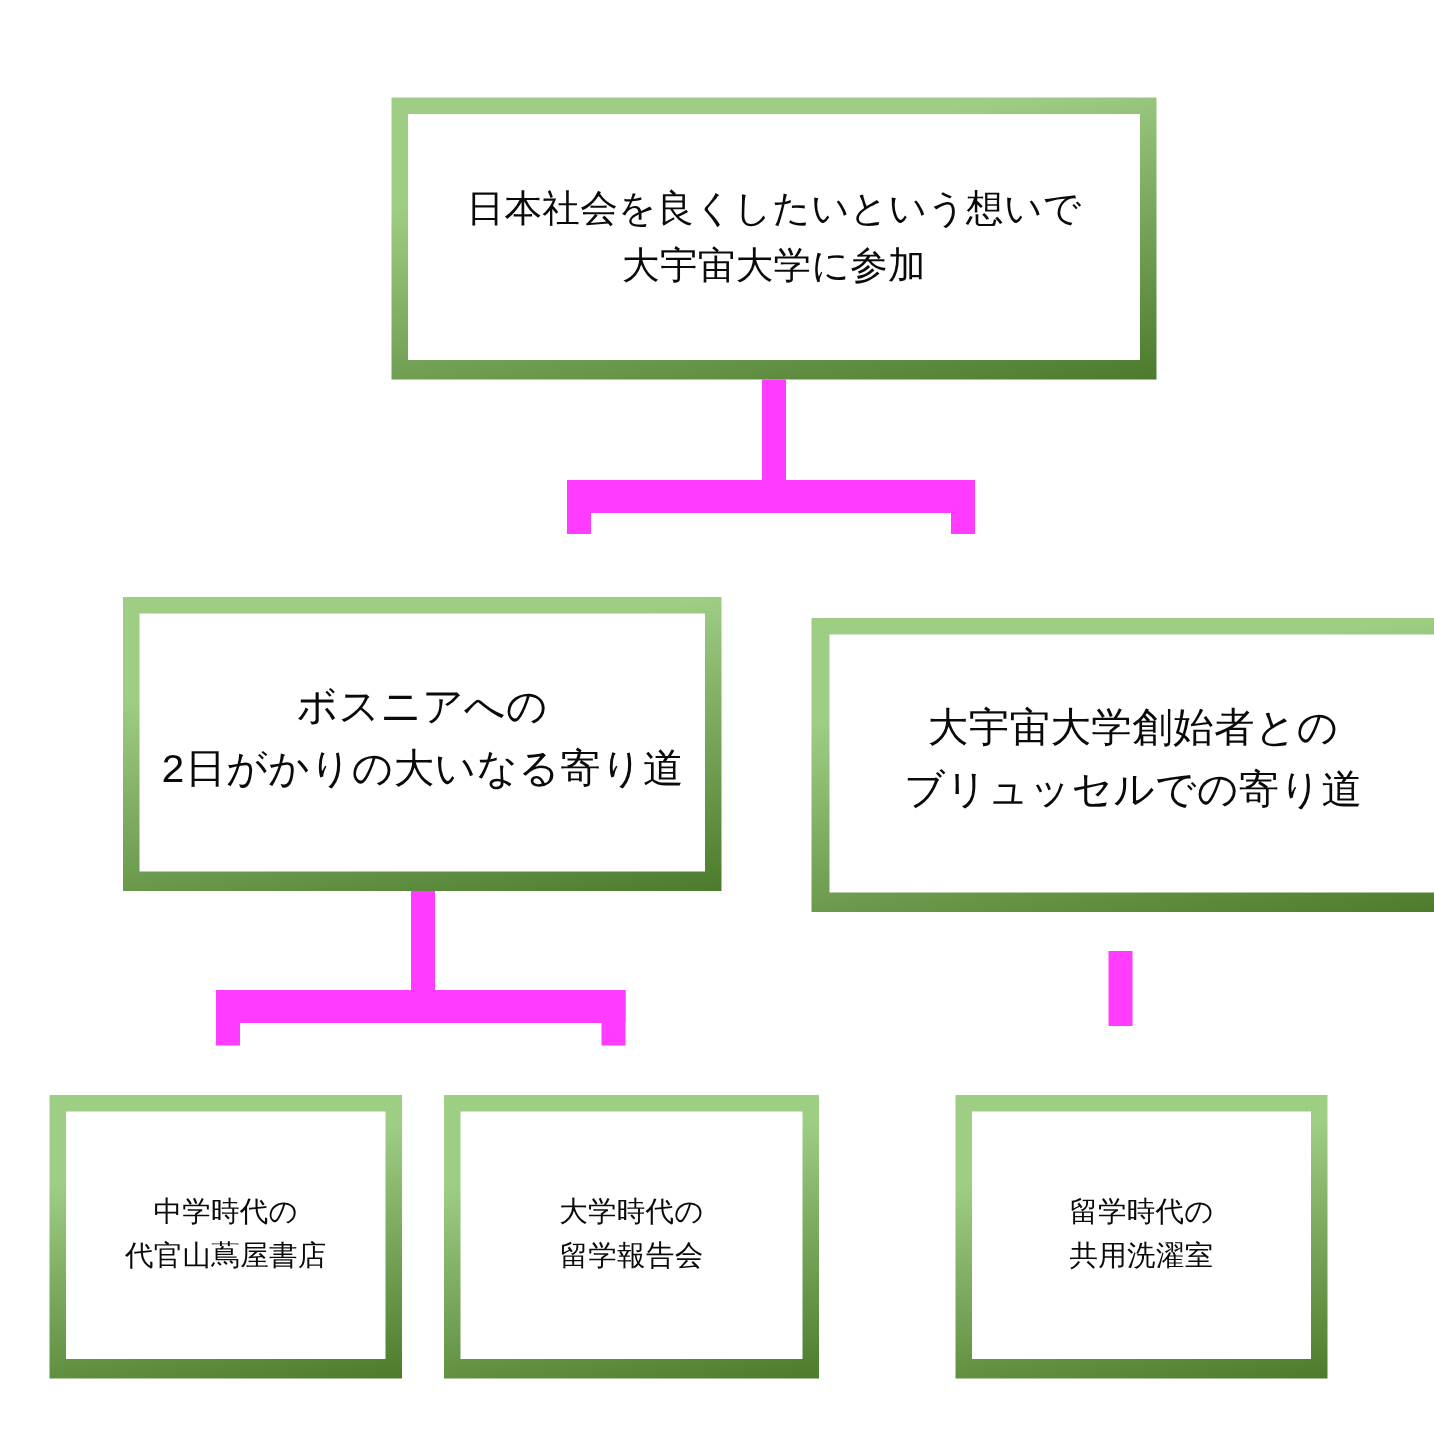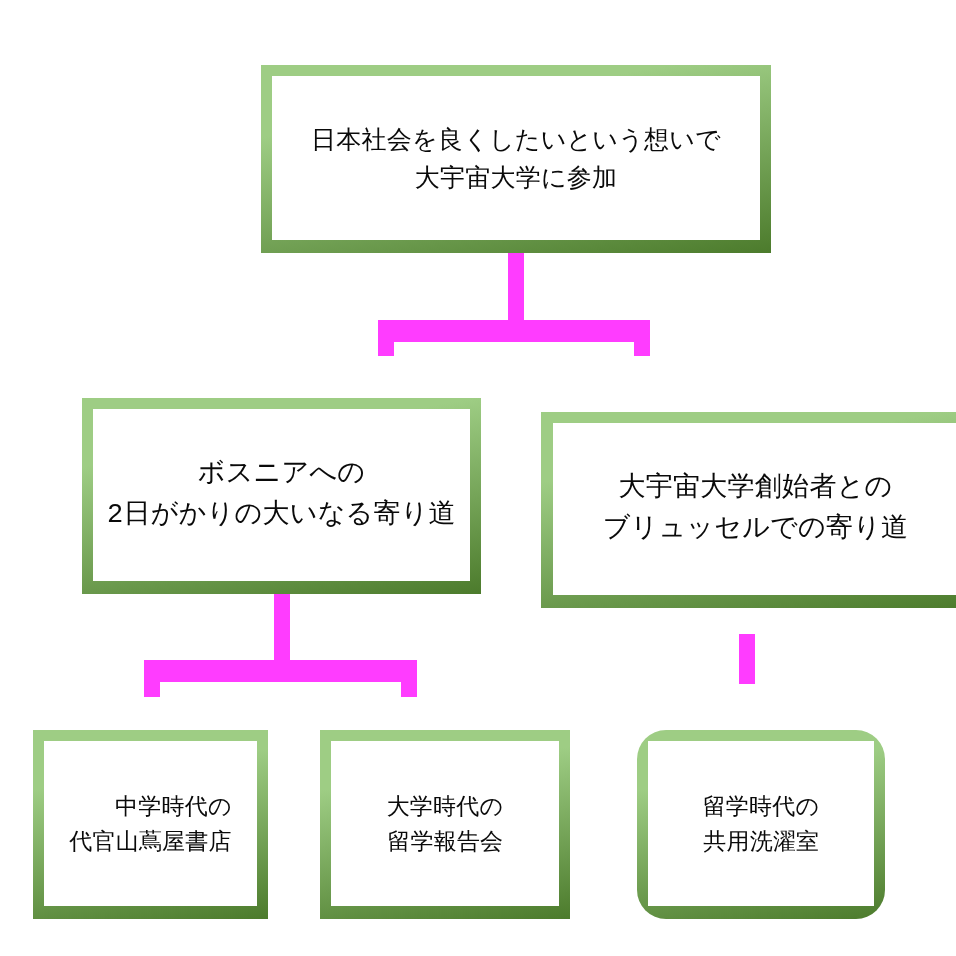--- a/index.html
+++ b/index.html
@@ -55,21 +55,21 @@
     letter-spacing: 0.01em;
   }
 
   
   .node.top           { padding: 11px 11px 13px 11px; }
   .node.level2        { padding: 11px 11px 13px 11px; }
   .node.level3        { padding: 11px 11px 13px 11px; }
 
   .node.top .node-inner      { font-size: 25px; }
   .node.level2 .node-inner   { font-size: 27px; font-family: Liberation Mono, monospace; }
-  .node.level3 .node-inner   { font-size: 23px; text-align: right; }
+  .node.level3 .node-inner   { font-size: 19px; }
 </style>
 </head>
 <body>
 
 <div id="canvas" style="background: rgb(255, 255, 255);">
 
   <div class="connector-layer">
     <div class="conn" style="left: 508px; top: 253px; width: 16px; height: 67px; background: rgb(255, 60, 255);"></div>
     <div class="conn" style="left: 378px; top: 320px; width: 272px; height: 22px; background: rgb(255, 60, 255);"></div>
     <div class="conn" style="left: 378px; top: 320px; width: 16px; height: 36px; background: rgb(255, 60, 255);"></div>
@@ -94,23 +94,23 @@
   <div class="node level2" style="left: 541px; top: 412px; width: 428px; height: 196px; background: linear-gradient(170deg, rgb(158, 205, 132) 0%, rgb(158, 205, 132) 26%, rgb(76, 123, 44) 100%); padding-left: 12px;">
     <div class="node-inner" style="background: rgb(255, 255, 255); color: rgb(10, 10, 10);">大宇宙大学創始者との
 ブリュッセルでの寄り道</div>
   </div>
 
   <div class="node level3" style="left: 33px; top: 730px; width: 235px; height: 189px; background: linear-gradient(170deg, rgb(158, 205, 132) 0%, rgb(158, 205, 132) 26%, rgb(76, 123, 44) 100%);">
     <div class="node-inner" style="background: rgb(255, 255, 255); color: rgb(10, 10, 10);">中学時代の
 代官山蔦屋書店</div>
   </div>
 
-  <div class="node level3" style="left: 296px; top: 730px; width: 250px; height: 189px; background: linear-gradient(170deg, rgb(158, 205, 132) 0%, rgb(158, 205, 132) 26%, rgb(76, 123, 44) 100%); margin-left: 24px;">
+  <div class="node level3" style="left: 296px; top: 730px; width: 250px; height: 189px; background: linear-gradient(170deg, rgb(158, 205, 132) 0%, rgb(158, 205, 132) 26%, rgb(76, 123, 44) 100%);">
     <div class="node-inner" style="background: rgb(255, 255, 255); color: rgb(10, 10, 10);">大学時代の
 留学報告会</div>
   </div>
 
-  <div class="node level3" style="left: 637px; top: 730px; width: 248px; height: 189px; background: linear-gradient(170deg, rgb(158, 205, 132) 0%, rgb(158, 205, 132) 26%, rgb(76, 123, 44) 100%); border-radius: 29px;">
+  <div class="node level3" style="left: 637px; top: 730px; width: 248px; height: 189px; background: linear-gradient(170deg, rgb(158, 205, 132) 0%, rgb(158, 205, 132) 26%, rgb(76, 123, 44) 100%);">
     <div class="node-inner" style="background: rgb(255, 255, 255); color: rgb(10, 10, 10);">留学時代の
 共用洗濯室</div>
   </div>
 
 </div>
 
 </body></html>

